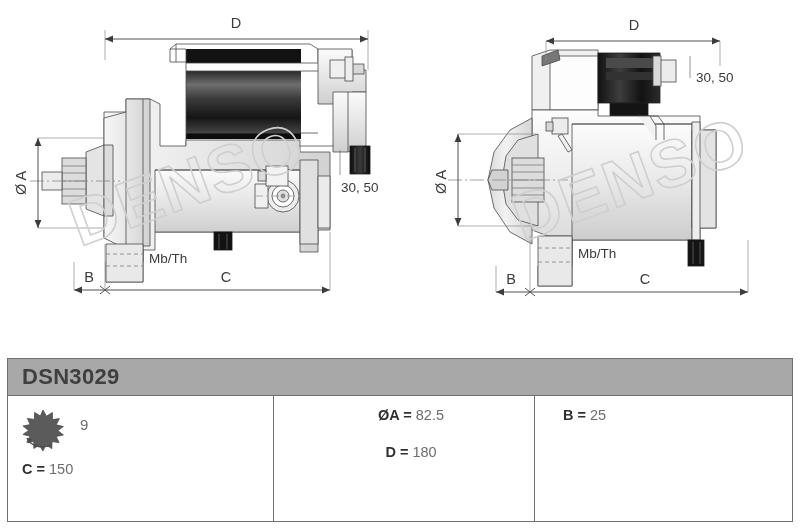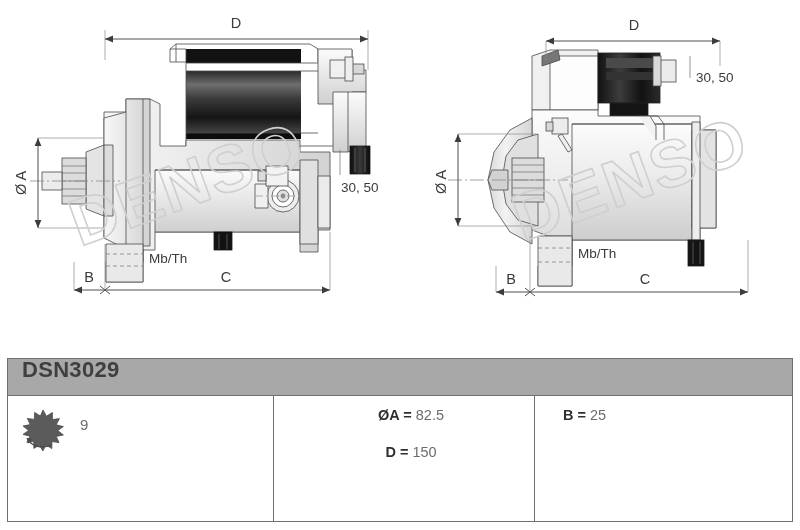--- a/index.html
+++ b/index.html
@@ -24,21 +24,21 @@
     position:absolute;left:7px;top:358px;width:786px;height:164px;
     border:1px solid #6f6f6f;
     background:#fff;
     box-sizing:border-box;
   }
   .spec-header{
     position:relative;
     height:37px;
     background:#a8a8a8;
     border-bottom:1px solid #6f6f6f;
-    display:flex;
+    display:flex;align-items:center;
     box-sizing:border-box;
   }
   .spec-code{
     font-size:22px;font-weight:bold;color:#3f3f3f;
     letter-spacing:.3px;margin-left:14px;
     line-height:1;
   }
   .spec-header-right{
     margin-left:auto;display:flex;align-items:center;gap:34px;
     margin-right:22px;
@@ -410,28 +410,31 @@
               <path d="M21,2 L24.4,8.2 L30.4,4.6 L30.4,11.6 L37.4,10.6 L34.2,16.8 L41.4,18.6
                        L35.8,22.6 L41.4,27 L34.2,28.4 L37,34.6 L30,33.6 L29.8,40.6 L24,37
                        L20.8,43 L17.6,37 L11.8,40.4 L11.8,33.4 L4.8,34.4 L8,28.2 L1,26.4
                        L6.6,22.4 L1,18 L8.2,16.6 L5.4,10.4 L12.4,11.4 L12.6,4.4 L18.4,8 Z" fill="#5b5b5b" stroke="#4a4a4a" stroke-width="0.8"></path>
               <path d="M5,30 C8,38 20,41 29,37" fill="none" stroke="#4a4a4a" stroke-width="1.3"></path>
               <path d="M5,30 L10.6,31 L6.4,35.4 Z" fill="#4a4a4a"></path>
             </svg>
           </div>
           <div class="teeth-count">9</div>
         </div>
+        <div class="spec-line c-line">
+          <span class="lbl">C</span><span class="lbl"> = </span><span class="val">150</span>
+        </div>
       </div>
 
       <div class="spec-col c2">
         <div class="spec-line">
           <span class="lbl">ØA</span><span class="lbl"> = </span><span class="val">82.5</span>
         </div>
         <div class="spec-line">
-          <span class="lbl">D</span><span class="lbl"> = </span><span class="val">150</span>
+          <span class="lbl">D</span><span class="lbl"> = </span><span class="val">180</span>
         </div>
       </div>
 
       <div class="spec-col c3">
         <div class="spec-line">
           <span class="lbl">B</span><span class="lbl"> = </span><span class="val">25</span>
         </div>
       </div>
 
     </div>

